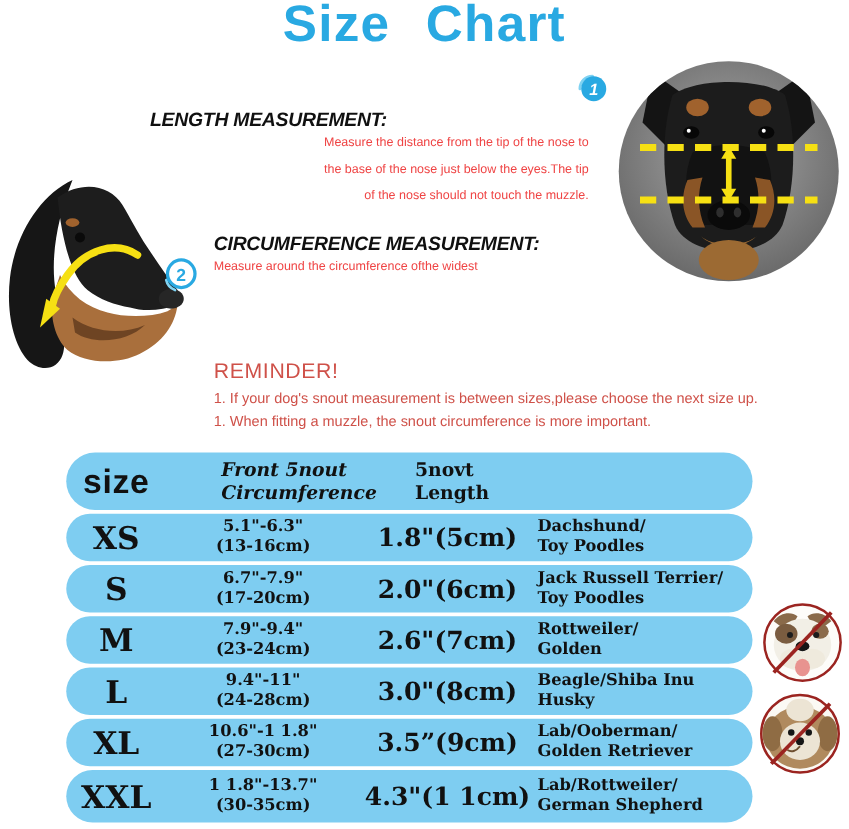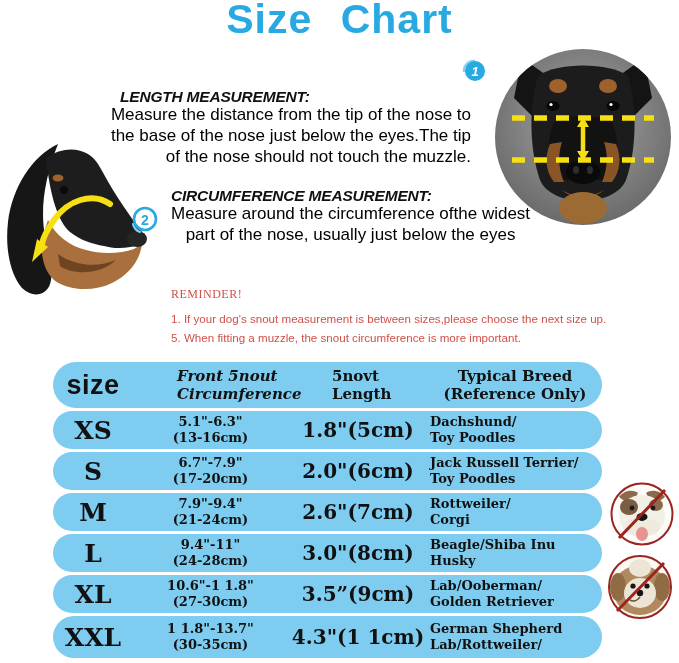--- a/index.html
+++ b/index.html
@@ -12,31 +12,31 @@
     position:absolute;top:-4px;left:0;width:100%;text-align:center;
     font-size:41px;font-weight:bold;color:#29a9e2;letter-spacing:1px;word-spacing:16px;
   }
   
   .note-head{
     position:absolute;font-weight:bold;font-style:italic;font-size:15.5px;color:#101010;
     white-space:nowrap;letter-spacing:-0.2px;
   }
   .len-head{top:88px;left:120px;width:345px;text-align:left;}
   .circ-head{top:187px;left:171px;text-align:center;}
-  .note-para{position:absolute;font-size:17px;line-height:21px;color:#000000;}
+  .note-para{position:absolute;font-size:10px;line-height:21px;color:#ef4444;}
   .note-para div{white-space:nowrap;}
   .len-para{top:104px;left:93px;width:378px;text-align:right;}
   .circ-para{top:203px;left:171px;text-align:center;}
   
   .badge{position:absolute;}
   .badge-1{top:58px;left:461px;width:26px;height:26px;}
   .badge-2{top:206px;left:130px;width:28px;height:28px;}
   
   .reminder-title{
-    position:absolute;top:287px;left:171px;font-size:12px;color:#cf5149;letter-spacing:0.5px;font-family:Liberation Serif, serif;
+    position:absolute;top:287px;left:171px;font-size:17px;color:#cf5149;letter-spacing:0.5px;
   }
   .reminder-list{
     position:absolute;top:310px;left:171px;font-size:11.6px;line-height:18.5px;color:#cf5149;
   }
   .reminder-list div{white-space:nowrap;}
   
   .dog-left{position:absolute;top:144px;left:-2px;}
   .dog-right{position:absolute;top:48px;left:494px;}
   .no-dog-1{position:absolute;top:481px;left:606px;}
   .no-dog-2{position:absolute;top:553px;left:603px;}
@@ -147,45 +147,40 @@
 
   <svg class="badge badge-2" viewBox="0 0 28 28">
     <path d="M3,18 A11,11 0 0 0 10,26" fill="none" stroke="#7fd2f2" stroke-width="2.2" stroke-linecap="round"></path>
     <circle cx="15" cy="13" r="11" fill="#ffffff" stroke="#29a9e2" stroke-width="2.6"></circle>
     <text x="15" y="18.5" text-anchor="middle" font-size="14" font-weight="bold" fill="#29a9e2" font-family="Liberation Sans, sans-serif">2</text>
   </svg>
 
   <div class="note-head circ-head">CIRCUMFERENCE MEASUREMENT:</div>
   <div class="note-para circ-para">
     <div>Measure around the circumference ofthe widest</div>
-    <div>part of the nose, usually just below the eyes</div>
   </div>
 
   <div class="reminder-title">REMINDER!</div>
   <div class="reminder-list">
     <div>1. If your dog's snout measurement is between sizes,please choose the next size up.</div>
-    <div>5. When fitting a muzzle, the snout circumference is more important.</div>
+    <div>1. When fitting a muzzle, the snout circumference is more important.</div>
   </div>
 
   <div class="size-table">
 
     <div class="t-row header">
       <div class="c-size">size</div>
       <div class="c-circ">
         <div>Front 5nout</div>
         <div>Circumference</div>
       </div>
       <div class="c-len">
         <div>5novt</div>
         <div>Length</div>
       </div>
-      <div class="c-breed">
-        <div>Typical Breed</div>
-        <div>(Reference Only)</div>
-      </div>
     </div>
 
     <div class="t-row">
       <div class="c-size row-size">XS</div>
       <div class="c-circ">
         <div>5.1"-6.3"</div>
         <div>(13-16cm)</div>
       </div>
       <div class="c-len">1.8"(5cm)</div>
       <div class="c-breed">
@@ -204,26 +199,26 @@
       <div class="c-breed">
         <div>Jack Russell Terrier/</div>
         <div>Toy Poodles</div>
       </div>
     </div>
 
     <div class="t-row">
       <div class="c-size row-size">M</div>
       <div class="c-circ">
         <div>7.9"-9.4"</div>
-        <div>(21-24cm)</div>
+        <div>(23-24cm)</div>
       </div>
       <div class="c-len">2.6"(7cm)</div>
       <div class="c-breed">
         <div>Rottweiler/</div>
-        <div>Corgi</div>
+        <div>Golden</div>
       </div>
     </div>
 
     <div class="t-row">
       <div class="c-size row-size">L</div>
       <div class="c-circ">
         <div>9.4"-11"</div>
         <div>(24-28cm)</div>
       </div>
       <div class="c-len">3.0"(8cm)</div>
@@ -247,22 +242,22 @@
     </div>
 
     <div class="t-row last">
       <div class="c-size row-size">XXL</div>
       <div class="c-circ">
         <div>1 1.8"-13.7"</div>
         <div>(30-35cm)</div>
       </div>
       <div class="c-len">4.3"(1 1cm)</div>
       <div class="c-breed">
+        <div>Lab/Rottweiler/</div>
         <div>German Shepherd</div>
-        <div>Lab/Rottweiler/</div>
       </div>
     </div>
 
   </div>
 
   <svg class="no-dog-1" width="73" height="67" viewBox="0 0 73 67">
     <circle cx="36" cy="33" r="30.5" fill="#fdfcf9" stroke="#9b2420" stroke-width="2"></circle>
     <path d="M13,16 C18,9 27,8 32,12 L25,25 Z" fill="#8a6a4a"></path>
     <path d="M59,16 C54,9 45,8 40,12 L47,25 Z" fill="#8a6a4a"></path>
     <ellipse cx="36" cy="35" rx="23" ry="21" fill="#f2efe6"></ellipse>

